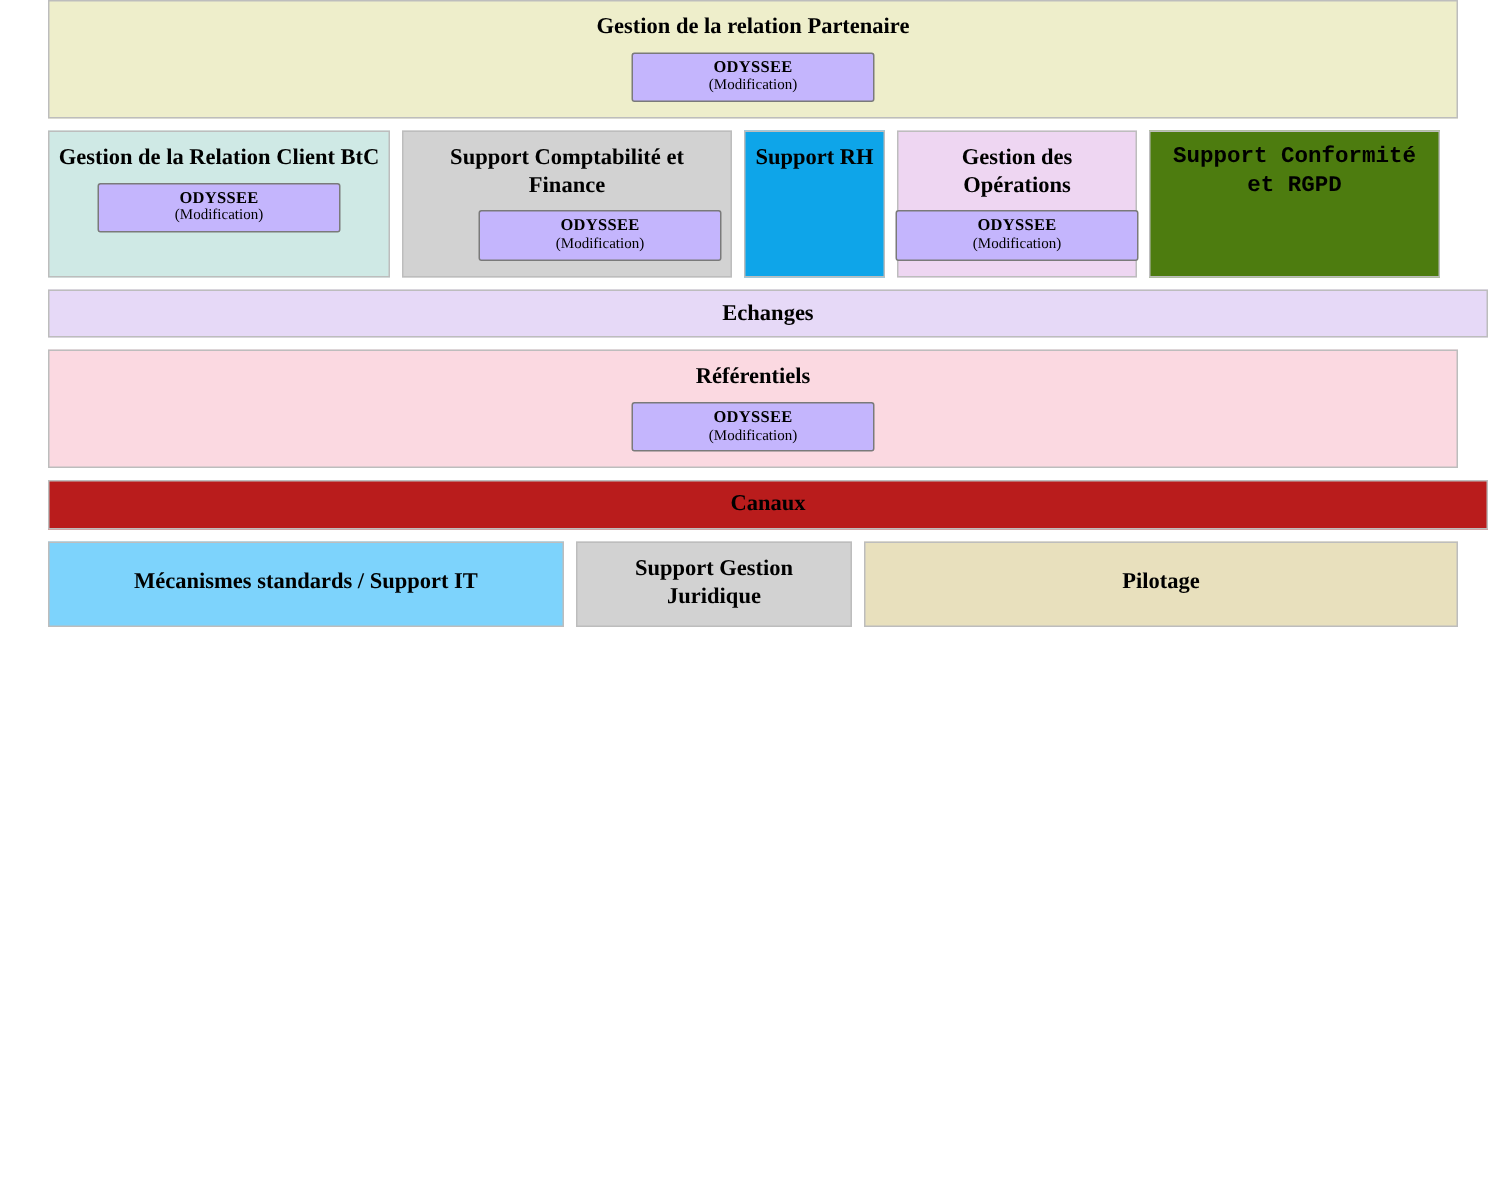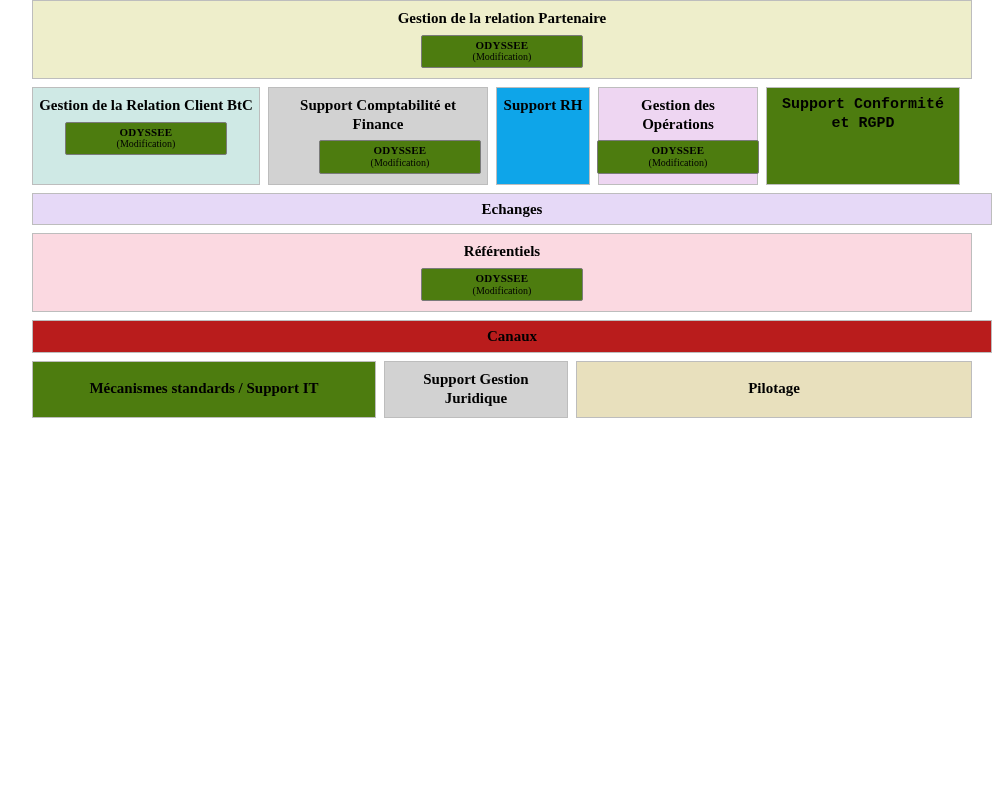--- a/index.html
+++ b/index.html
@@ -54,21 +54,21 @@
     justify-content: center;
     padding: 6px 0;
   }
 
   .band .block-title {
     font-size: 15px;
   }
 
   .app-card {
     margin-top: 7px;
-    background: #4d7c0f;
+    background: #c4b5fd;
     border: 1px solid #7a7a7a;
     border-radius: 2px;
     width: 152px;
     padding: 3px 4px 4px 4px;
     text-align: center;
     line-height: 1.15;
   }
 
   .app-name {
     font-weight: bold;
@@ -172,21 +172,21 @@
     </div>
   </div>
 
   <div class="row" id="row-canaux">
     <div class="band" id="b-canaux" style="background: #b91c1c;">
       <div class="block-title">Canaux</div>
     </div>
   </div>
 
   <div class="row" id="row-bottom">
-    <div class="block" id="b-meca" style="background: #4d7c0f;">
+    <div class="block" id="b-meca" style="background: #7dd3fc;">
       <div class="block-title">Mécanismes standards / Support IT</div>
     </div>
     <div class="block" id="b-juri" style="background: rgb(210, 210, 210);">
       <div class="block-title">Support Gestion Juridique</div>
     </div>
     <div class="block" id="b-pilot" style="background: rgb(232, 224, 189);">
       <div class="block-title">Pilotage</div>
     </div>
   </div>
 

